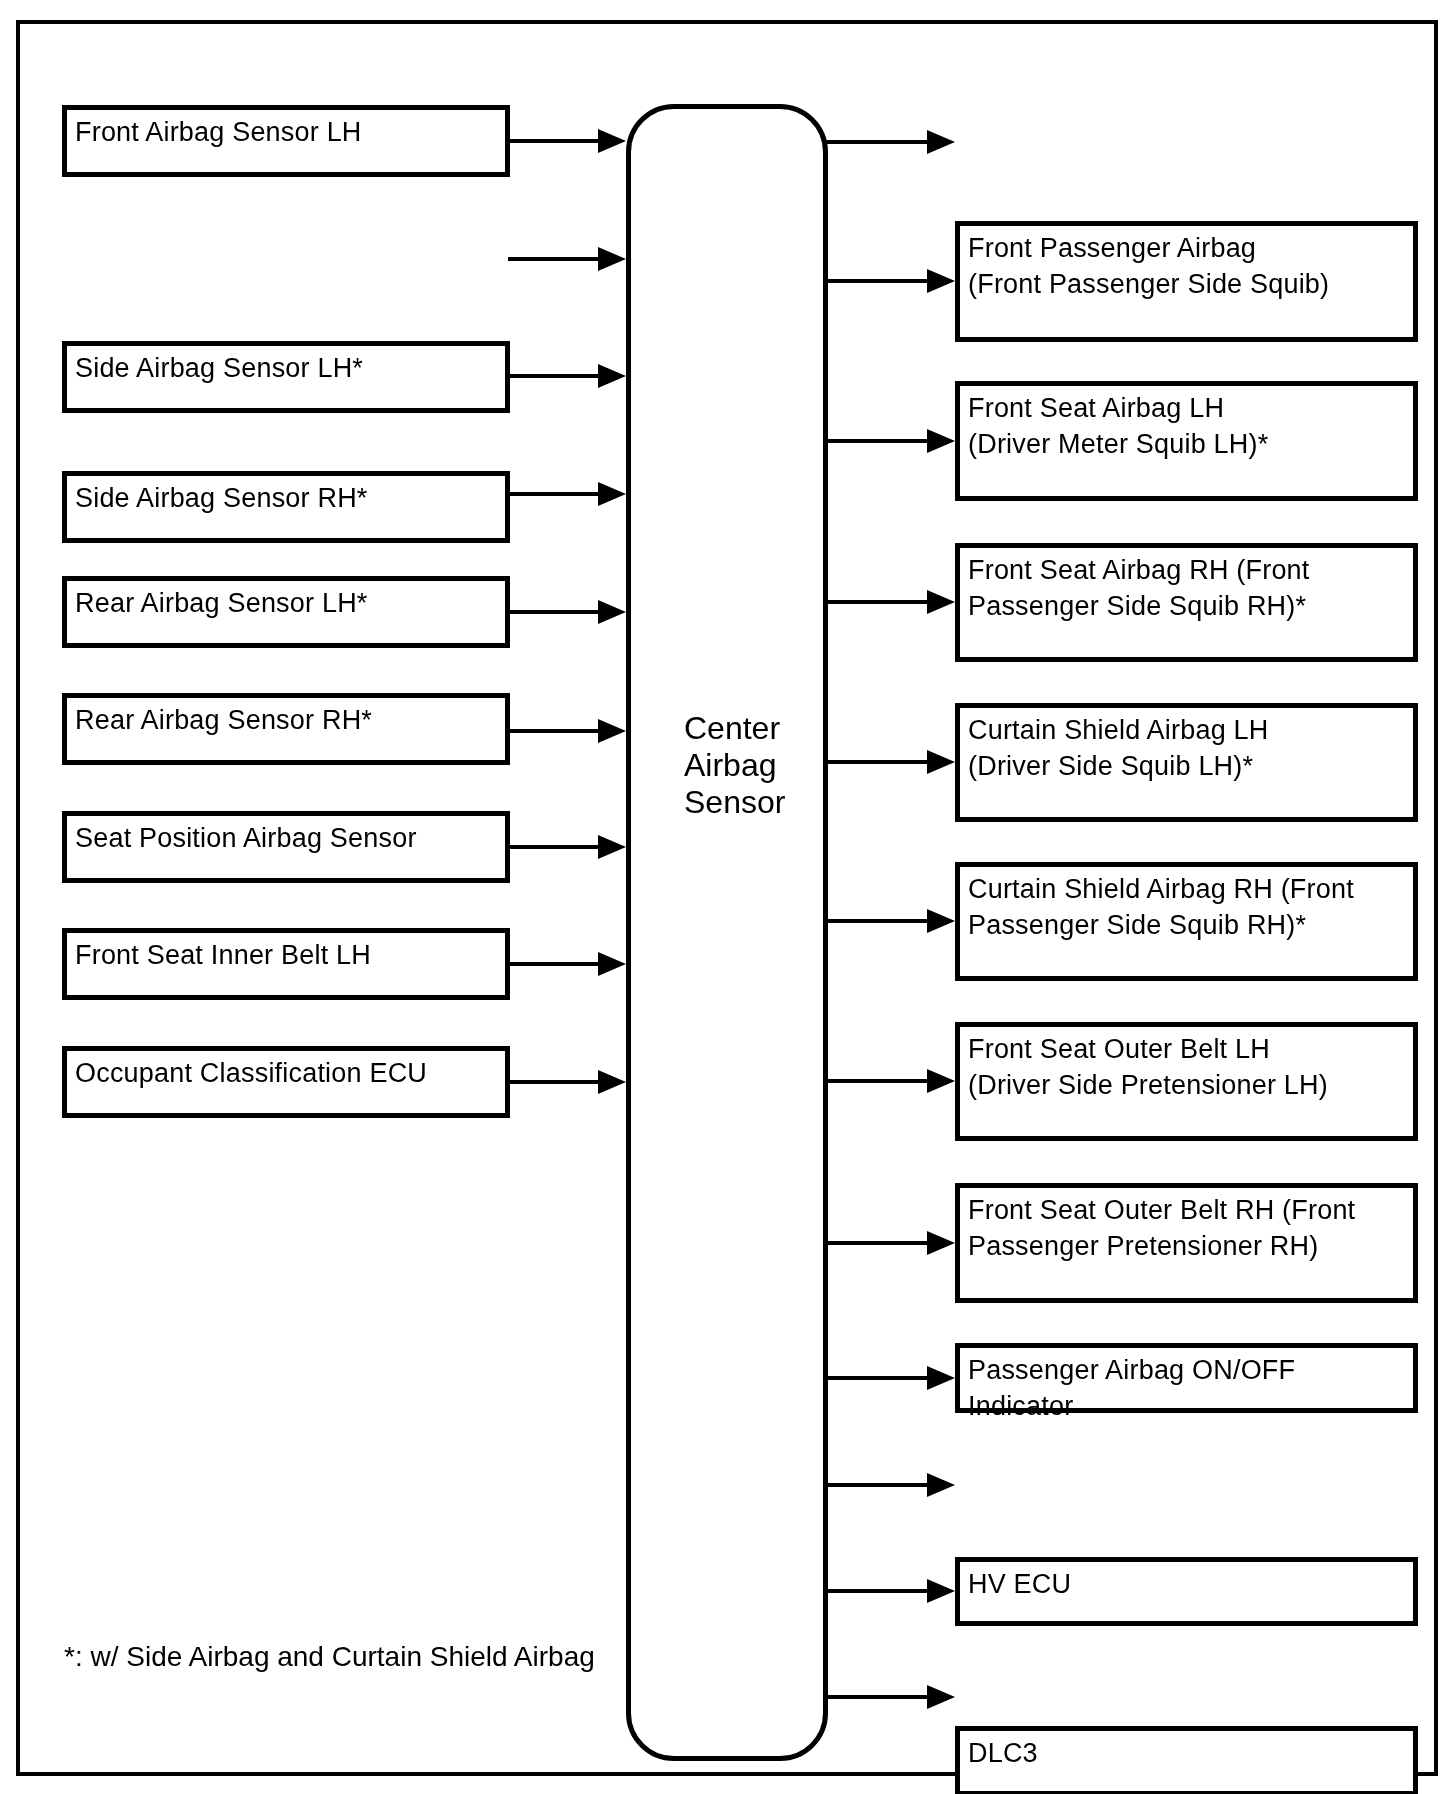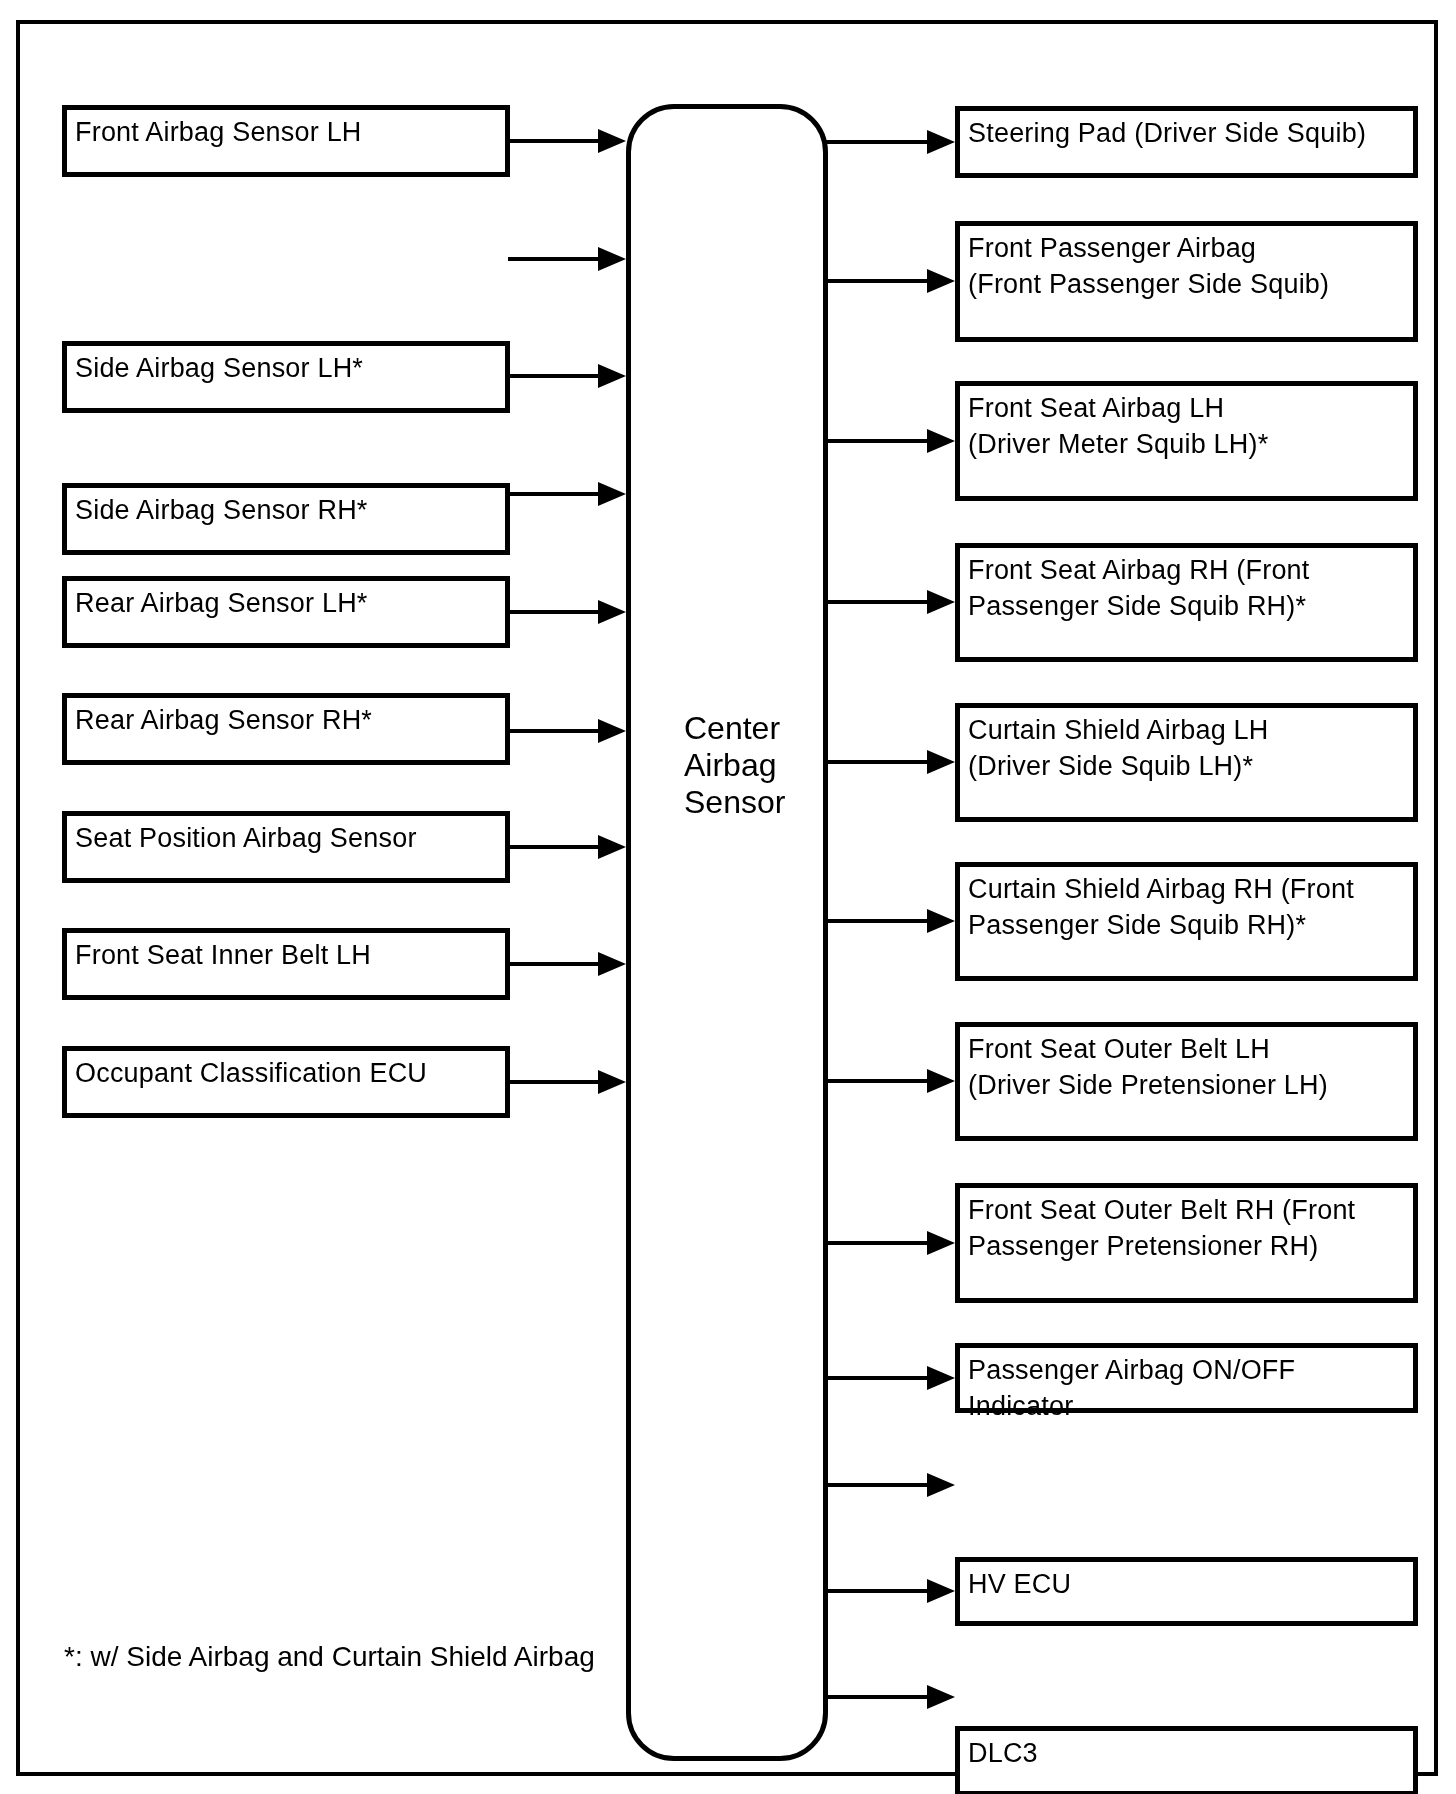--- a/index.html
+++ b/index.html
@@ -40,21 +40,21 @@
   }
 </style>
 </head>
 <body>
 
 <div class="stage">
   <div class="frame">
 
     <div class="node in" style="top:81px">Front Airbag Sensor LH</div>
     <div class="node in" style="top:317px">Side Airbag Sensor LH*</div>
-    <div class="node in" style="top:459px">Side Airbag Sensor RH*</div>
+    <div class="node in" style="top:447px">Side Airbag Sensor RH*</div>
     <div class="node in" style="top:552px">Rear Airbag Sensor LH*</div>
     <div class="node in" style="top:669px">Rear Airbag Sensor RH*</div>
     <div class="node in" style="top:787px">Seat Position Airbag Sensor</div>
     <div class="node in" style="top:904px">Front Seat Inner Belt LH</div>
     <div class="node in" style="top:1022px">Occupant Classification ECU</div>
 
     <div class="arrow" style="left:488px;top:115px;width:90px"></div>
     <div class="arrow" style="left:488px;top:233px;width:90px"></div>
     <div class="arrow" style="left:488px;top:350px;width:90px"></div>
     <div class="arrow" style="left:488px;top:468px;width:90px"></div>
@@ -75,21 +75,20 @@
     <div class="arrow" style="left:806px;top:576px;width:101px"></div>
     <div class="arrow" style="left:806px;top:736px;width:101px"></div>
     <div class="arrow" style="left:806px;top:895px;width:101px"></div>
     <div class="arrow" style="left:806px;top:1055px;width:101px"></div>
     <div class="arrow" style="left:806px;top:1217px;width:101px"></div>
     <div class="arrow" style="left:806px;top:1352px;width:101px"></div>
     <div class="arrow" style="left:806px;top:1459px;width:101px"></div>
     <div class="arrow" style="left:806px;top:1565px;width:101px"></div>
     <div class="arrow" style="left:806px;top:1671px;width:101px"></div>
 
-    <div class="node out" style="top:82px;height:72px">Steering Pad (Driver Side Squib)</div>
     <div class="node out" style="top:197px;height:121px">Front Passenger Airbag
 (Front Passenger Side Squib)</div>
     <div class="node out" style="top:357px;height:120px">Front Seat Airbag LH
 (Driver Meter Squib LH)*</div>
     <div class="node out" style="top:519px;height:119px">Front Seat Airbag RH (Front
 Passenger Side Squib RH)*</div>
     <div class="node out" style="top:679px;height:119px">Curtain Shield Airbag LH
 (Driver Side Squib LH)*</div>
     <div class="node out" style="top:838px;height:119px">Curtain Shield Airbag RH (Front
 Passenger Side Squib RH)*</div>

